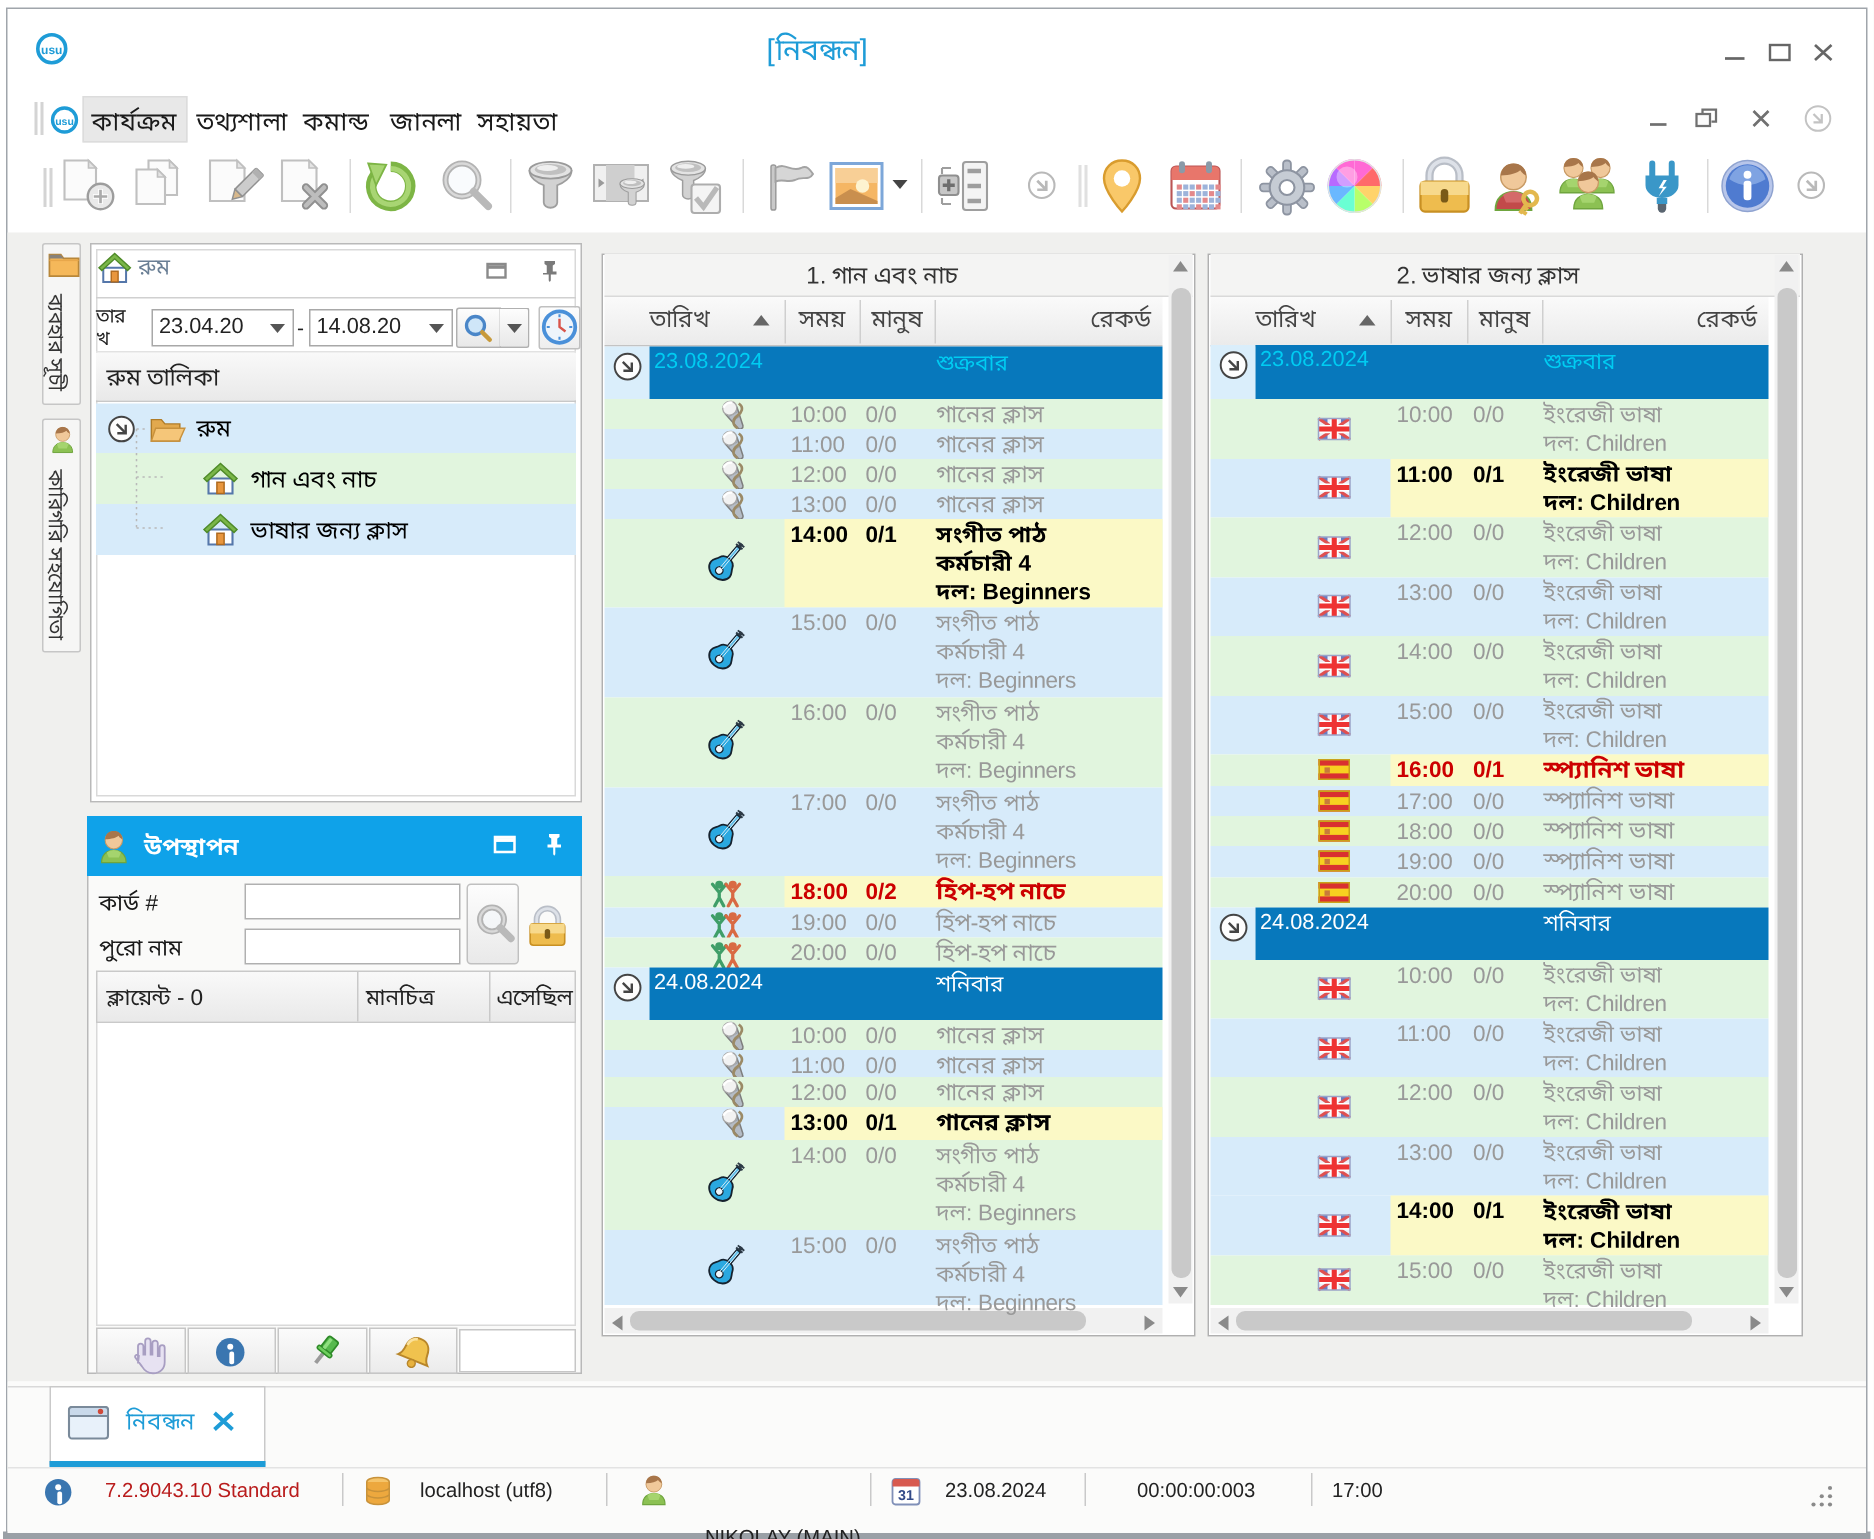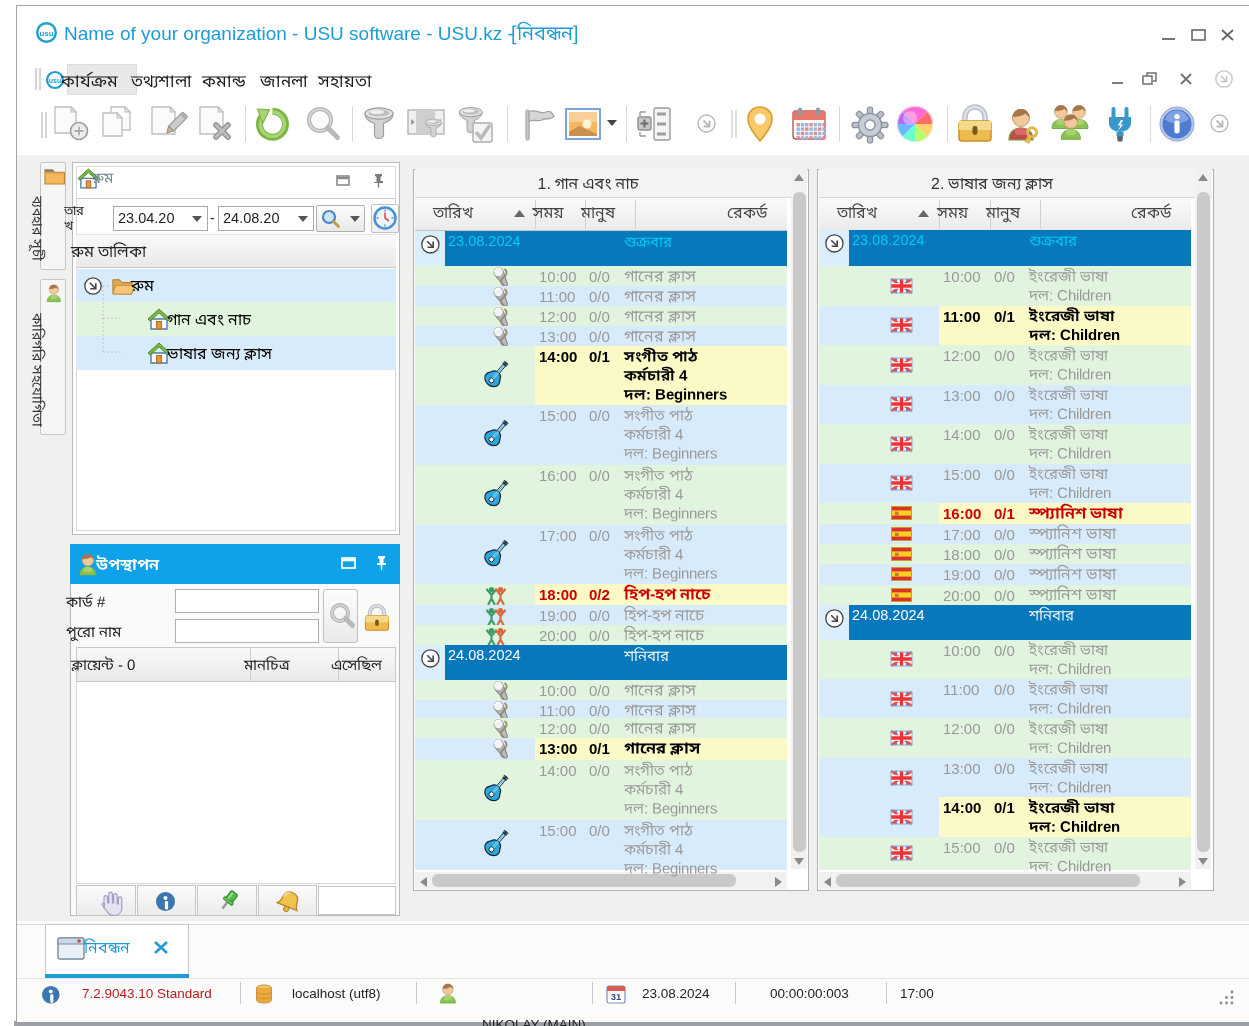--- a/index.html
+++ b/index.html
@@ -1,29 +1,28 @@
 <!DOCTYPE html>
 <html><head><meta charset="utf-8"><style>
 *{margin:0;padding:0;box-sizing:border-box}
 html,body{width:1249px;height:1026px;background:#fff;font-family:"Liberation Sans",sans-serif;overflow:hidden}
-#w{position:absolute;left:12px;top:0;width:1023px;height:1026px}
+#w{position:absolute;left:0;top:0;width:1023px;height:1026px}
 #w *{position:absolute}
 .t{white-space:pre;line-height:1.15}
 .ic{overflow:visible}
 </style></head><body>
 <div id="w">
     <div style="left:4px;top:5px;width:1241px;height:1017px;background:#fff;border:1px solid #a0a5ab;"></div>
     <div style="left:2px;top:1021px;width:1245px;height:5px;background:#9aa0a6;"></div>
     <div style="left:5px;top:155px;width:1239px;height:766px;background:#f0f0ee;"></div>
     <div style="left:5px;top:921px;width:1239px;height:101px;background:#fbfbfa;"></div>
     <svg class="ic" style="left:24px;top:22px;" width="21" height="21" viewBox="0 0 21 21">
       <circle cx="10.5" cy="10.5" r="9.3" fill="#fff" stroke="#1e9cd7" stroke-width="2.4"></circle>
       <text x="10.5" y="13.8" font-size="8" font-weight="bold" fill="#1e9cd7" text-anchor="middle" font-family="Liberation Sans">usu</text>
     </svg>
-    <div class="t" style="left:52px;top:23px;font-size:19px;color:#1e9cd7;">Name of your organization - USU software - USU.kz - </div>
     <svg class="ic" style="left:1147px;top:28px;" width="80" height="14" viewBox="0 0 80 14">
       <path d="M3 11h13" stroke="#666" stroke-width="1.8"></path>
       <rect x="33" y="2" width="13" height="10" fill="none" stroke="#666" stroke-width="1.6"></rect>
       <path d="M63 2l11 10M74 2L63 12" stroke="#666" stroke-width="1.8"></path>
     </svg>
     <div style="left:23px;top:68px;width:2px;height:22px;background:#d4d4d4;"></div>
     <div style="left:26.5px;top:68px;width:2px;height:22px;background:#d4d4d4;"></div>
     <svg class="ic" style="left:34px;top:71px;" width="18" height="18" viewBox="0 0 18 18">
       <circle cx="9" cy="9" r="8" fill="#fff" stroke="#1e9cd7" stroke-width="2.2"></circle>
       <text x="9" y="12" font-size="7" font-weight="bold" fill="#1e9cd7" text-anchor="middle" font-family="Liberation Sans">usu</text>
@@ -303,21 +302,21 @@
       <path d="M2 1h7v2l-1.5 1v4H10v2H6.2v4l-.7 1-.7-1v-4H1V9h2.5V4L2 3z" fill="#7a7a7a"></path>
     </svg>
     <div style="left:64px;top:198px;width:320px;height:1px;background:#d0d0d0;"></div>
     <div style="left:101px;top:206px;width:95px;height:25px;background:#fff;border:1px solid #a8a8a8;"></div>
     <div class="t" style="left:106px;top:210px;font-size:14.5px;color:#222;">23.04.20</div>
     <svg class="ic" style="left:180px;top:216px;" width="10" height="7" viewBox="0 0 10 7">
       <path d="M0 0l5 6 5-6z" fill="#555"></path>
     </svg>
     <div class="t" style="left:198px;top:210px;font-size:14px;color:#222;">-</div>
     <div style="left:206px;top:206px;width:96px;height:25px;background:#fff;border:1px solid #a8a8a8;"></div>
-    <div class="t" style="left:211px;top:210px;font-size:14.5px;color:#222;">24.08.20</div>
+    <div class="t" style="left:211px;top:210px;font-size:14.5px;color:#222;">14.08.20</div>
     <svg class="ic" style="left:286px;top:216px;" width="10" height="7" viewBox="0 0 10 7">
       <path d="M0 0l5 6 5-6z" fill="#555"></path>
     </svg>
     <div style="left:304px;top:205px;width:30px;height:27px;background:linear-gradient(#fdfdfd,#e8e8e8);border:1px solid #b0b0b0;border-radius:2px 0 0 2px;"></div>
     <svg class="ic" style="left:309px;top:209px;" width="20" height="20" viewBox="0 0 20 20">
       <circle cx="8" cy="8" r="6" fill="#cfe6f8" stroke="#4a86c8" stroke-width="2.2"></circle>
       <path d="M12.5 12.5l5 5" stroke="#c89a3a" stroke-width="3" stroke-linecap="round"></path>
     </svg>
     <div style="left:333px;top:205px;width:20px;height:27px;background:linear-gradient(#fdfdfd,#e8e8e8);border:1px solid #b0b0b0;border-left:none;border-radius:0 2px 2px 0;"></div>
     <svg class="ic" style="left:338px;top:216px;" width="10" height="7" viewBox="0 0 10 7">

